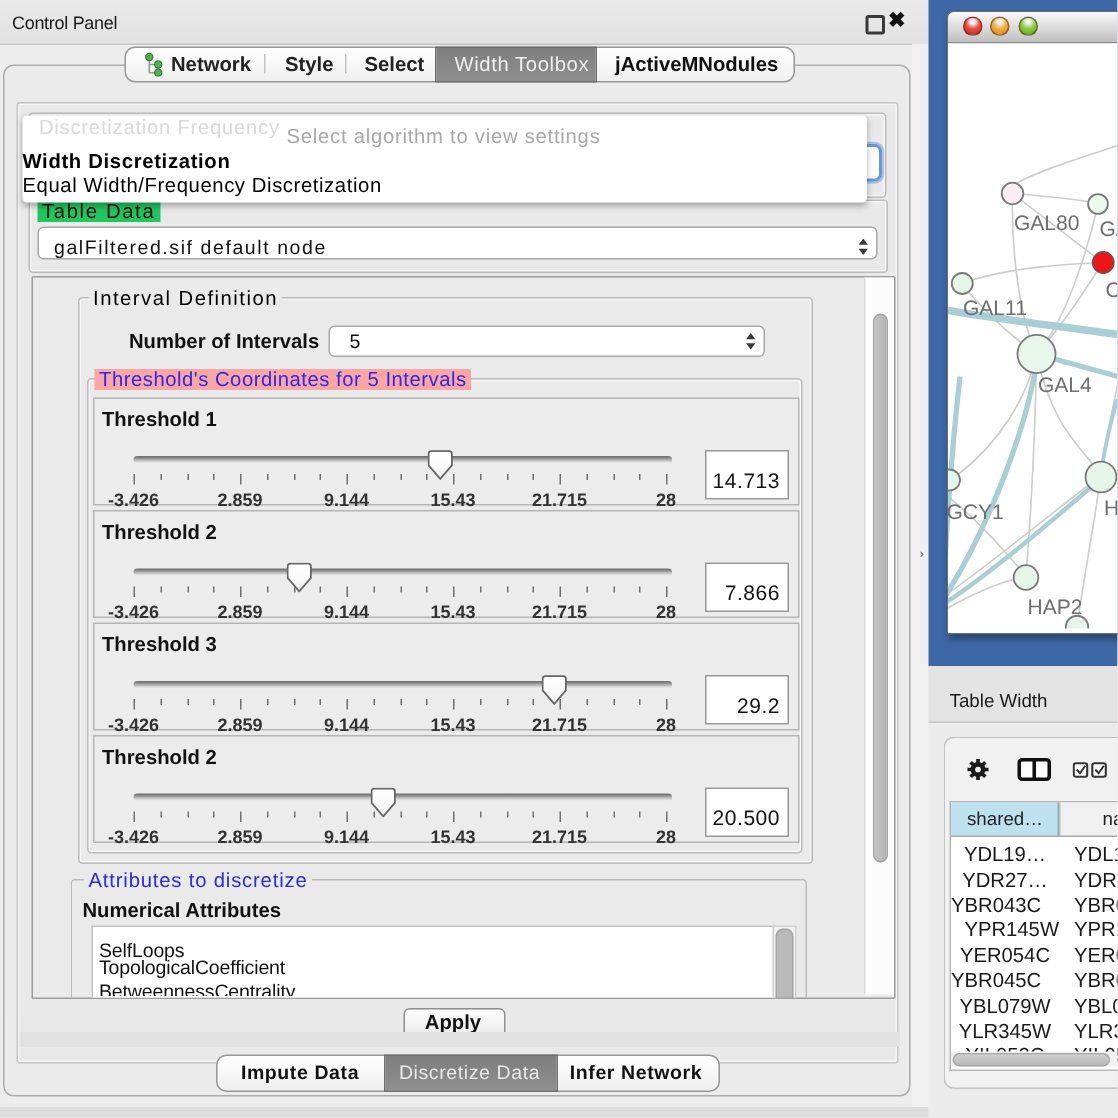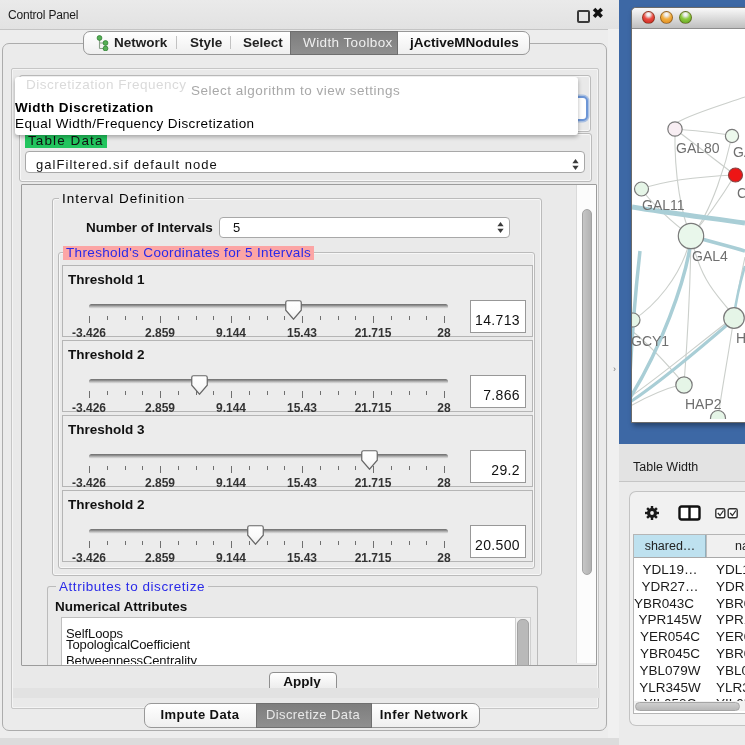--- a/index.html
+++ b/index.html
@@ -343,25 +343,25 @@
 <div class="a" style="left:706px;top:535px;width:39px;height:23px;background:#F0F0F0;border-left:1px solid #BDBDBD;box-sizing:border-box;"></div>
 <div class="a" style="left:634px;top:557px;width:111px;height:1px;background:#A9A9A9;"></div>
 <div class="a" style="left:634px;top:539px;width:72px;text-align:center;font-size:12.5px;color:#222;">shared…</div>
 <div class="a" style="left:735px;top:539px;font-size:12.5px;color:#222;">na</div>
 <div class="a" style="left:634px;top:562.0px;width:72px;text-align:center;font-size:13.5px;color:#1a1a1a;">YDL19…</div>
 <div class="a" style="left:716px;top:562.0px;font-size:13.5px;color:#1a1a1a;">YDL19</div>
 <div class="a" style="left:634px;top:578.8px;width:72px;text-align:center;font-size:13.5px;color:#1a1a1a;">YDR27…</div>
 <div class="a" style="left:716px;top:578.8px;font-size:13.5px;color:#1a1a1a;">YDR22</div>
 <div class="a" style="left:634px;top:595.6px;width:72px;text-align:left;font-size:13.5px;color:#1a1a1a;">YBR043C</div>
 <div class="a" style="left:716px;top:595.6px;font-size:13.5px;color:#1a1a1a;">YBR04</div>
-<div class="a" style="left:634px;top:612.4px;width:72px;text-align:center;font-size:13.5px;color:#1a1a1a;">YPR145W</div>
+<div class="a" style="left:634px;top:612.4px;width:72px;text-align:right;font-size:13.5px;color:#1a1a1a;">YPR145W</div>
 <div class="a" style="left:716px;top:612.4px;font-size:13.5px;color:#1a1a1a;">YPR14</div>
 <div class="a" style="left:634px;top:629.2px;width:72px;text-align:center;font-size:13.5px;color:#1a1a1a;">YER054C</div>
 <div class="a" style="left:716px;top:629.2px;font-size:13.5px;color:#1a1a1a;">YER05</div>
-<div class="a" style="left:634px;top:646.0px;width:72px;text-align:center;font-size:13.5px;color:#1a1a1a;">YBR045C</div>
+<div class="a" style="left:634px;top:646.0px;width:72px;font-size:13.5px;color:#1a1a1a;">YBR045C</div>
 <div class="a" style="left:716px;top:646.0px;font-size:13.5px;color:#1a1a1a;">YBR04</div>
 <div class="a" style="left:634px;top:662.8px;width:72px;text-align:center;font-size:13.5px;color:#1a1a1a;">YBL079W</div>
 <div class="a" style="left:716px;top:662.8px;font-size:13.5px;color:#1a1a1a;">YBL07</div>
 <div class="a" style="left:634px;top:679.6px;width:72px;text-align:center;font-size:13.5px;color:#1a1a1a;">YLR345W</div>
 <div class="a" style="left:716px;top:679.6px;font-size:13.5px;color:#1a1a1a;">YLR34</div>
 <div class="a" style="left:634px;top:696.4px;width:72px;text-align:center;font-size:13.5px;color:#1a1a1a;">YIL052C</div>
 <div class="a" style="left:716px;top:696.4px;font-size:13.5px;color:#1a1a1a;">YIL05</div>
 <div class="a" style="left:634px;top:701px;width:111px;height:10px;background:#F2F2F2;"></div>
 <div class="a" style="left:635px;top:702px;width:103px;height:7px;background:linear-gradient(#CFCFCF,#B8B8B8);border:1px solid #A5A5A5;border-radius:5px;"></div>
 </body></html>

